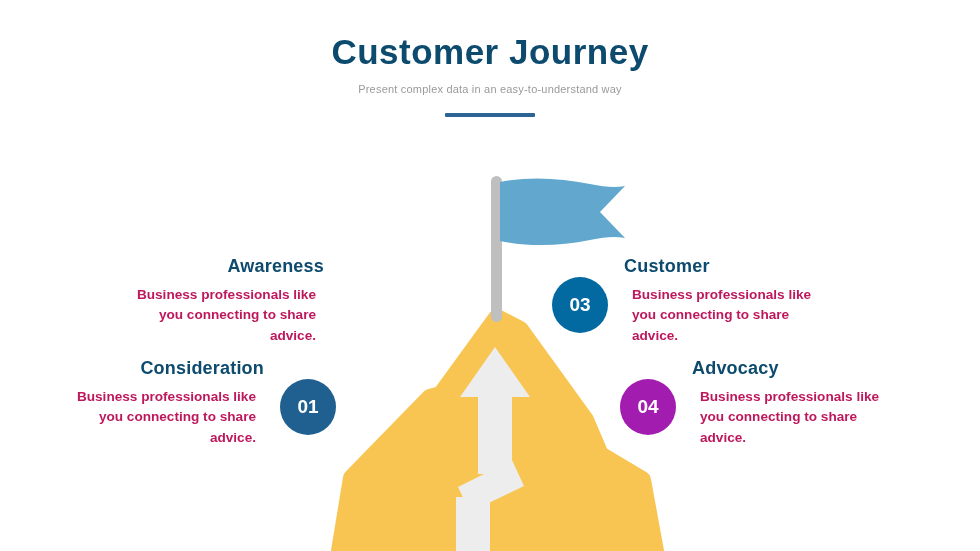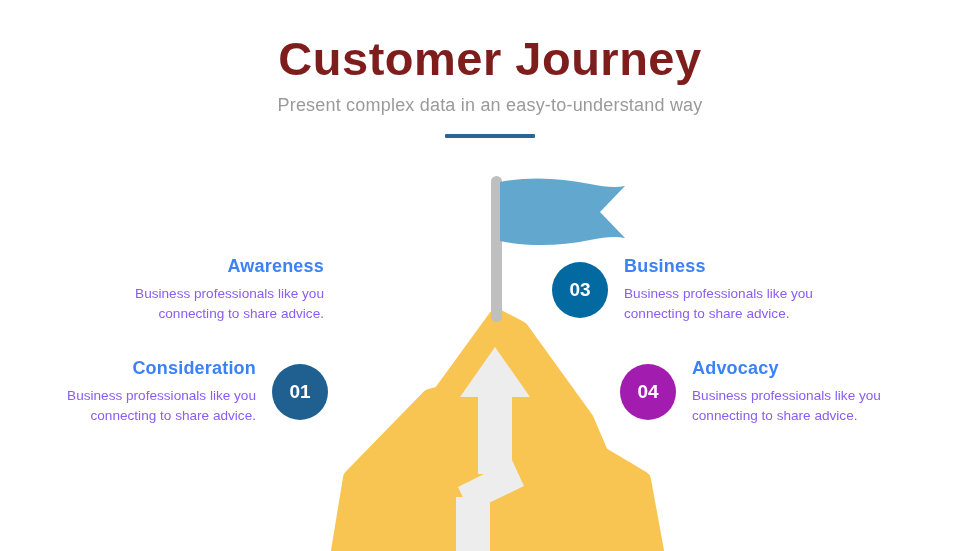--- a/index.html
+++ b/index.html
@@ -20,29 +20,29 @@
 
   
   .header {
     position: absolute;
     left: 0;
     top: 34px;
     width: 980px;
     text-align: center;
   }
   .title {
-    font-size: 47px;
+    font-size: 35px;
     font-weight: bold;
-    color: #7f1d1d;
+    color: #0c4a6e;
     letter-spacing: 0.5px;
     line-height: 1.05;
     margin: 0;
   }
   .subtitle {
-    font-size: 18px;
+    font-size: 11px;
     color: #9a9a9a;
     margin: 12px 0 0 0;
     letter-spacing: 0.2px;
   }
   .accent-bar {
     width: 90px;
     height: 4px;
     background: #2C6494;
     margin: 18px auto 0 auto;
     border-radius: 1px;
@@ -78,45 +78,46 @@
     text-align: right;
     margin-right: 16px;
   }
   .step.right .step-text {
     text-align: left;
     margin-left: 16px;
   }
   .step-title {
     font-size: 18px;
     font-weight: bold;
-    color: #3b82f6;
+    color: #0c4a6e;
     margin: 0 0 7px 0;
     letter-spacing: 0.2px;
   }
   .step-desc {
     font-size: 13.6px;
-    color: #8b5cf6;
+    color: #be185d;
     line-height: 1.5;
-    margin: 0;
+    margin: 8px;
+    font-weight: bold;
   }
   .step-badge {
     width: 56px;
     height: 56px;
     border-radius: 50%;
     display: flex;
     align-items: center;
     justify-content: center;
     color: #ffffff;
     font-size: 19px;
     font-weight: bold;
     flex: 0 0 auto;
   }
 
   
-  #step-consideration { left: 36px;  top: 358px; }
+  #step-consideration { left: 44px;  top: 358px; }
   #step-awareness     { left: 104px; top: 256px; }
   #step-purchase      { left: 552px; top: 256px; }
   #step-advocacy      { left: 620px; top: 358px; }
 </style>
 </head>
 <body>
 
 <div id="slide">
 
   <div class="header">
@@ -171,21 +172,21 @@
   <div class="step left" id="step-awareness">
     <div class="step-text">
       <div class="step-title">Awareness</div>
       <div class="step-desc">Business professionals like you connecting to share advice.</div>
     </div>
   </div>
 
   <div class="step right" id="step-purchase">
     <div class="step-badge" style="background:#0369a1">03</div>
     <div class="step-text">
-      <div class="step-title">Business</div>
+      <div class="step-title">Customer</div>
       <div class="step-desc">Business professionals like you connecting to share advice.</div>
     </div>
   </div>
 
   <div class="step right" id="step-advocacy">
     <div class="step-badge" style="background:#a21caf">04</div>
     <div class="step-text">
       <div class="step-title">Advocacy</div>
       <div class="step-desc">Business professionals like you connecting to share advice.</div>
     </div>

